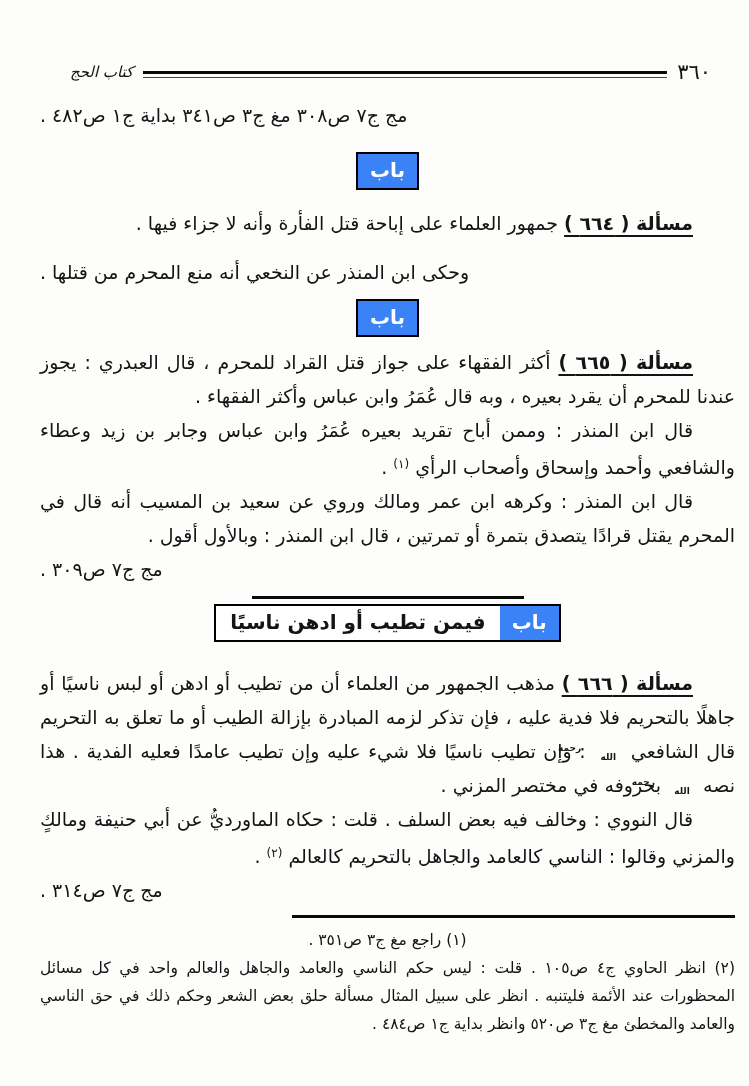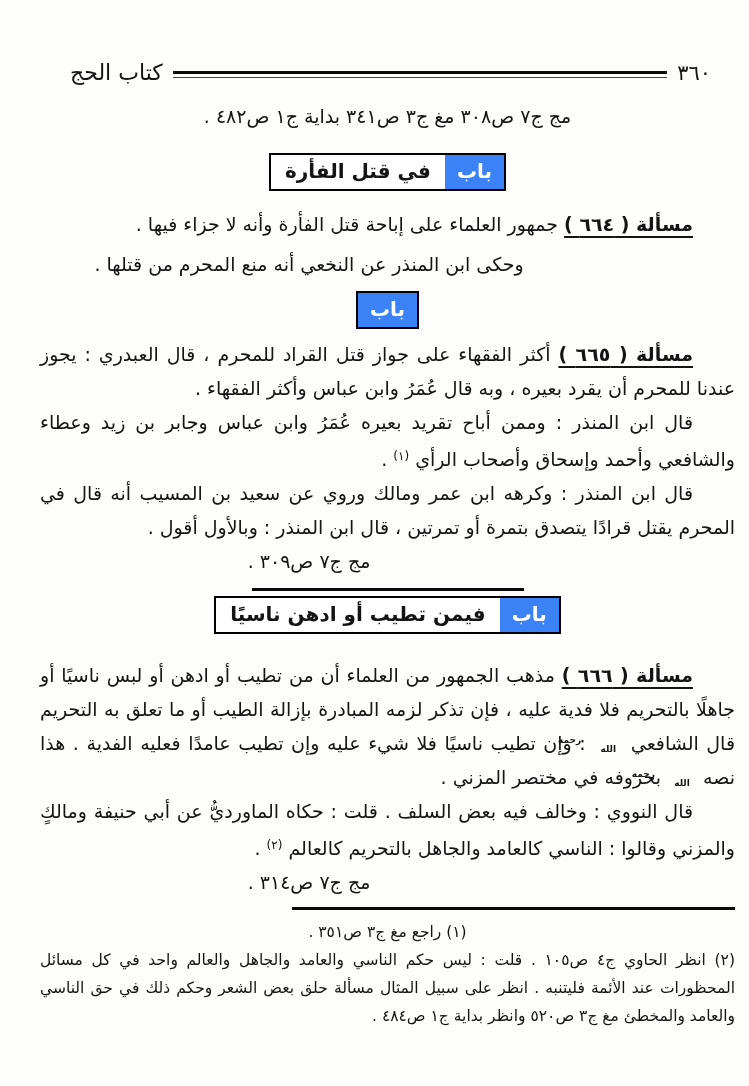--- a/index.html
+++ b/index.html
@@ -20,24 +20,24 @@
   .header{
     margin:60px 38px 0 70px;
     display:flex;align-items:center;
   }
   .page-number{font-size:21px;font-weight:normal;letter-spacing:1px;white-space:nowrap;}
   .header-rule{
     flex:1;height:3px;margin:4px 10px 0 10px;
     border-top:3px solid #0a0a0a;
     border-bottom:1px solid #444;
   }
-  .book-title{font-size:22px;white-space:nowrap;}
+  .book-title{font-size:15px;white-space:nowrap;font-style:italic;}
 
   
-  .ref-line{font-size:19px;line-height:34px;text-align:center;margin:0;}
+  .ref-line{font-size:19px;line-height:34px;text-align:left;margin:0;}
   .deep-indent{padding-right:157px;}
 
   
   .bab-wrap{display:flex;justify-content:center;}
   .bab-box{display:flex;align-items:stretch;border:2px solid #000;background:#fff;}
   .bab-label{
     background:#3b82f6;color:#fff;font-weight:bold;font-size:20px;
     padding:4px 12px 6px 12px;display:flex;align-items:center;
   }
   .bab-title{
@@ -61,21 +61,21 @@
   
   .fn-rule{height:3px;background:#0a0a0a;width:443px;margin:0 0 0 auto;margin-right:0;margin-left:auto;}
   .footnotes{font-size:15.5px;line-height:28px;}
   .fn-first{text-align:center;margin:0;}
   .fn-para{text-align:justify;margin:0;}
 
   
   .mt-ref1{margin-top:14px;}
   .mt-bab1{margin-top:20px;}
   .mt-p664{margin-top:16px;}
-  .mt-p664b{margin-top:6px;}
+  .mt-p664b{margin-top:15px;}
   .mt-ref664{margin-top:6px;}
   .mt-bab2{margin-top:10px;}
   .mt-p665{margin-top:8px;}
   .mt-rule3{margin-top:10px;}
   .mt-p666{margin-top:24px;}
   .mt-fnrule{margin-top:8px;}
   .mt-fn{margin-top:8px;}
 </style>
 </head>
 <body>
@@ -88,21 +88,20 @@
     <span class="book-title">كتاب الحج</span>
   </div>
 
   <div class="content">
 
     <p class="ref-line mt-ref1">مج ج٧ ص٣٠٨ مغ ج٣ ص٣٤١ بداية ج١ ص٤٨٢ .</p>
 
     <div class="bab-wrap mt-bab1">
       <div class="bab-box">
         <span class="bab-label">باب</span>
-        <span class="bab-title">في قتل الفأرة</span>
       </div>
     </div>
 
     <p class="para mt-p664"><span class="masala">مسألة ( ٦٦٤ )</span><span> جمهور العلماء على إباحة قتل الفأرة وأنه لا جزاء فيها .</span></p>
 
     <p class="ref-line deep-indent mt-p664b">وحكى ابن المنذر عن النخعي أنه منع المحرم من قتلها .</p>
 
 
     <div class="bab-wrap mt-bab2">
       <div class="bab-box">

